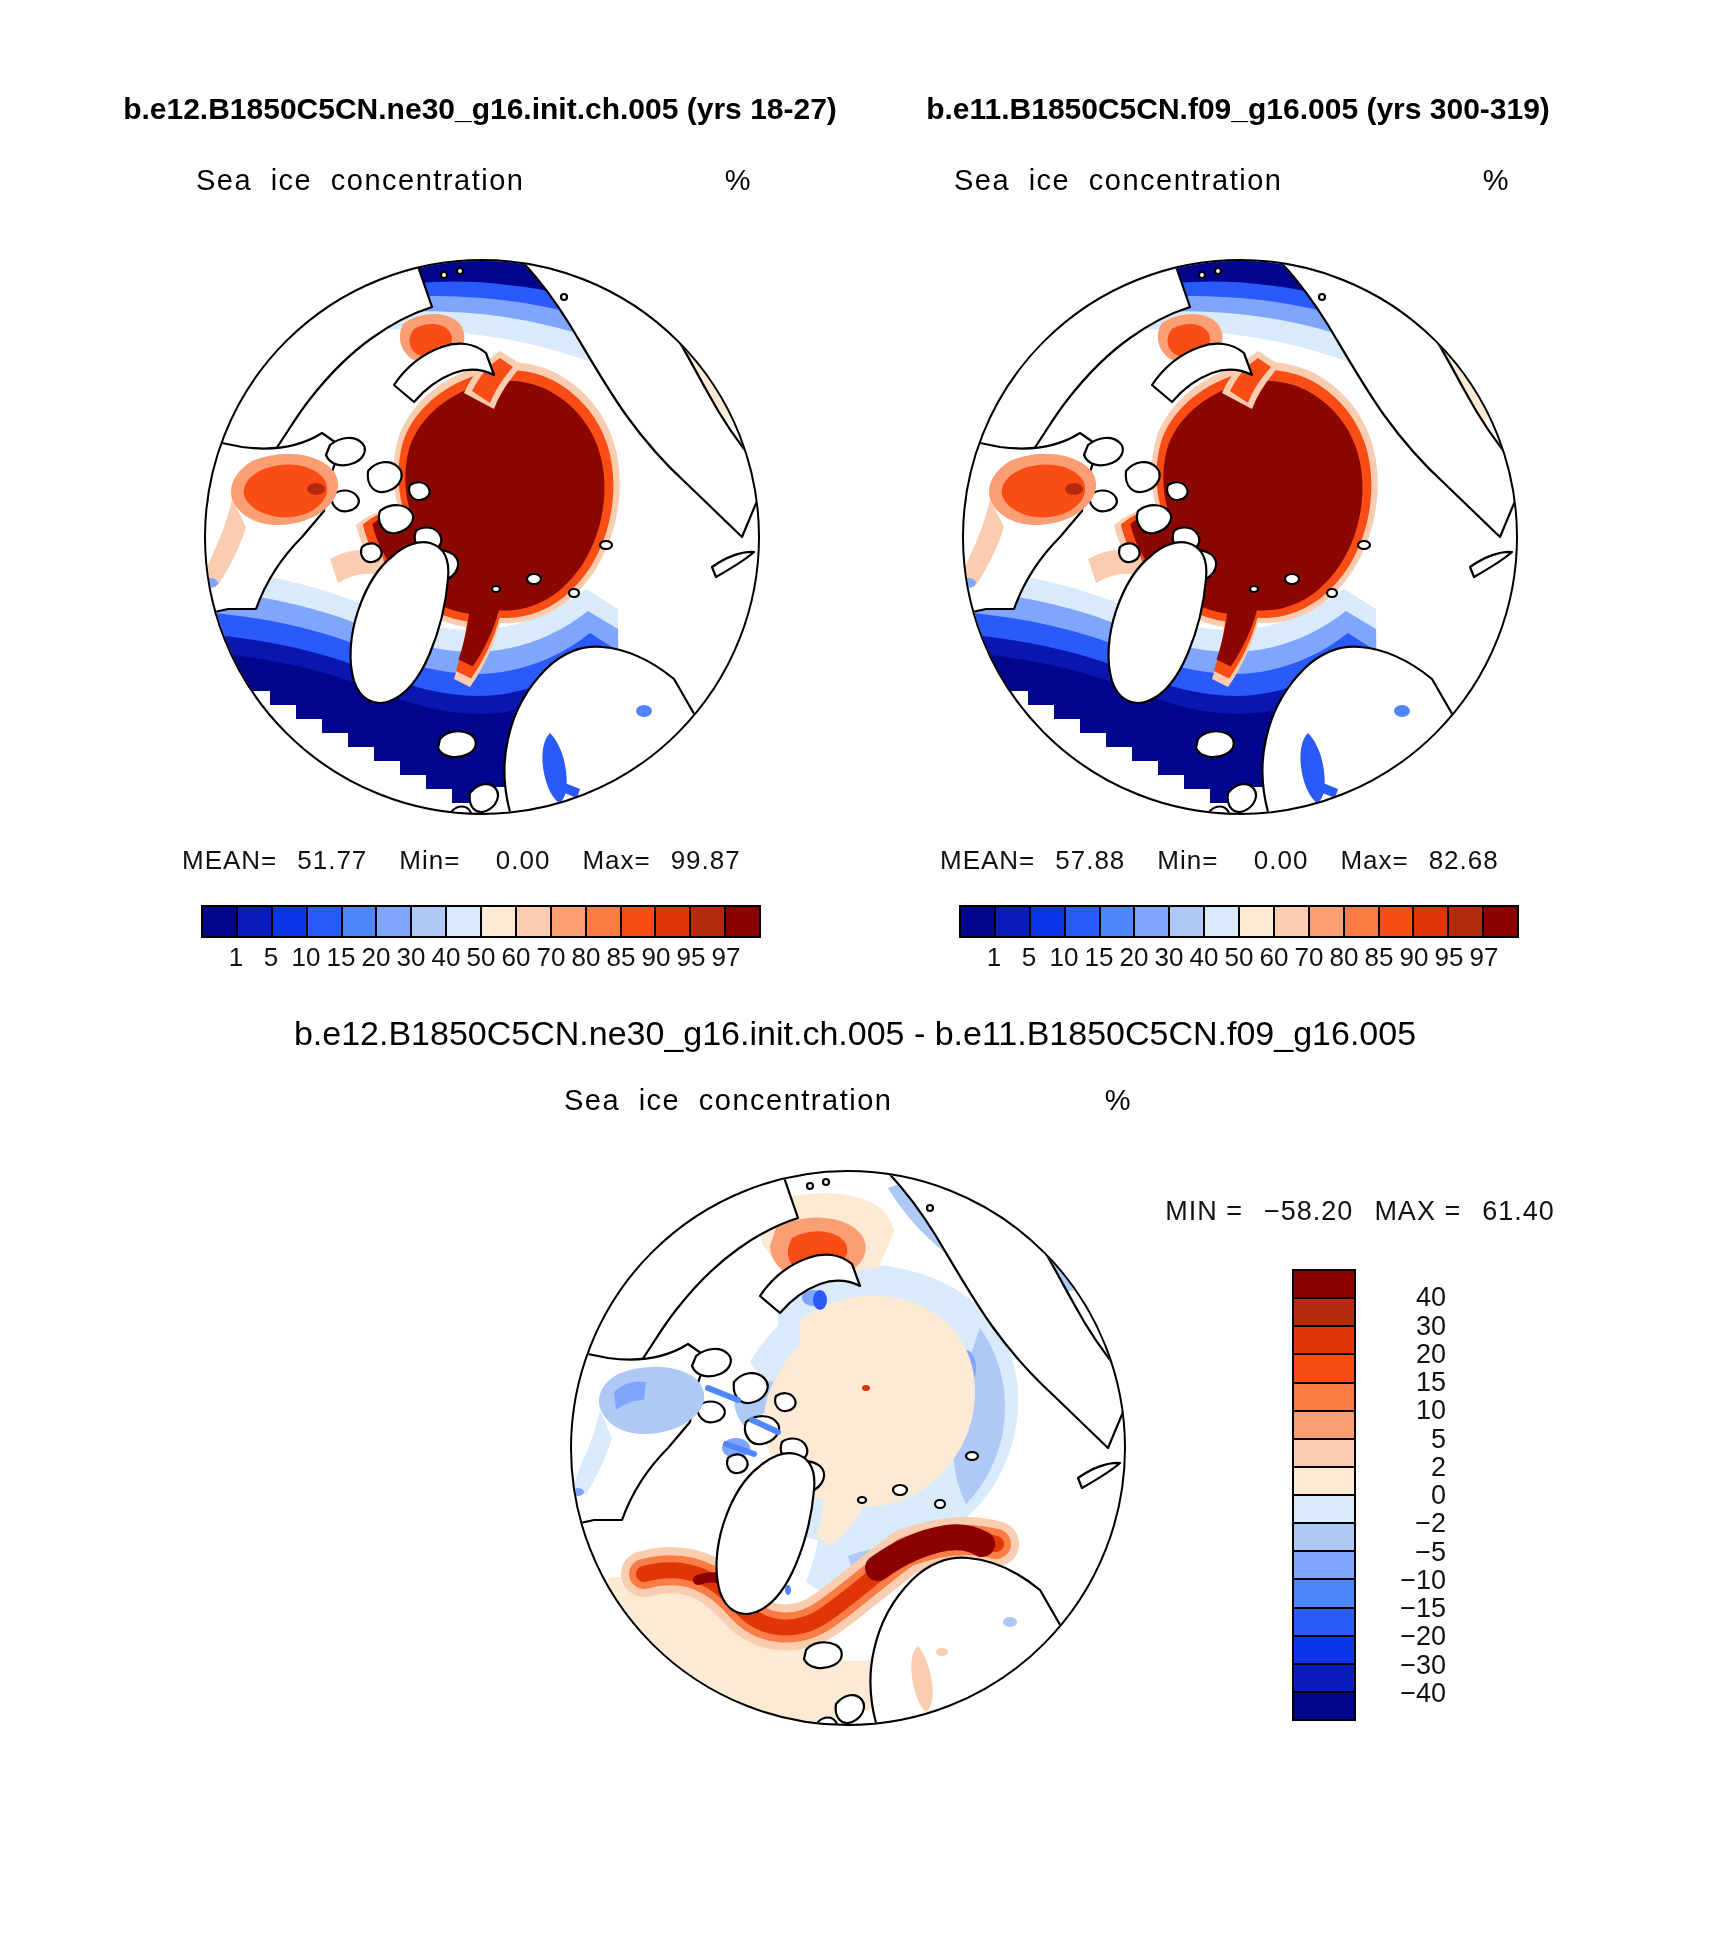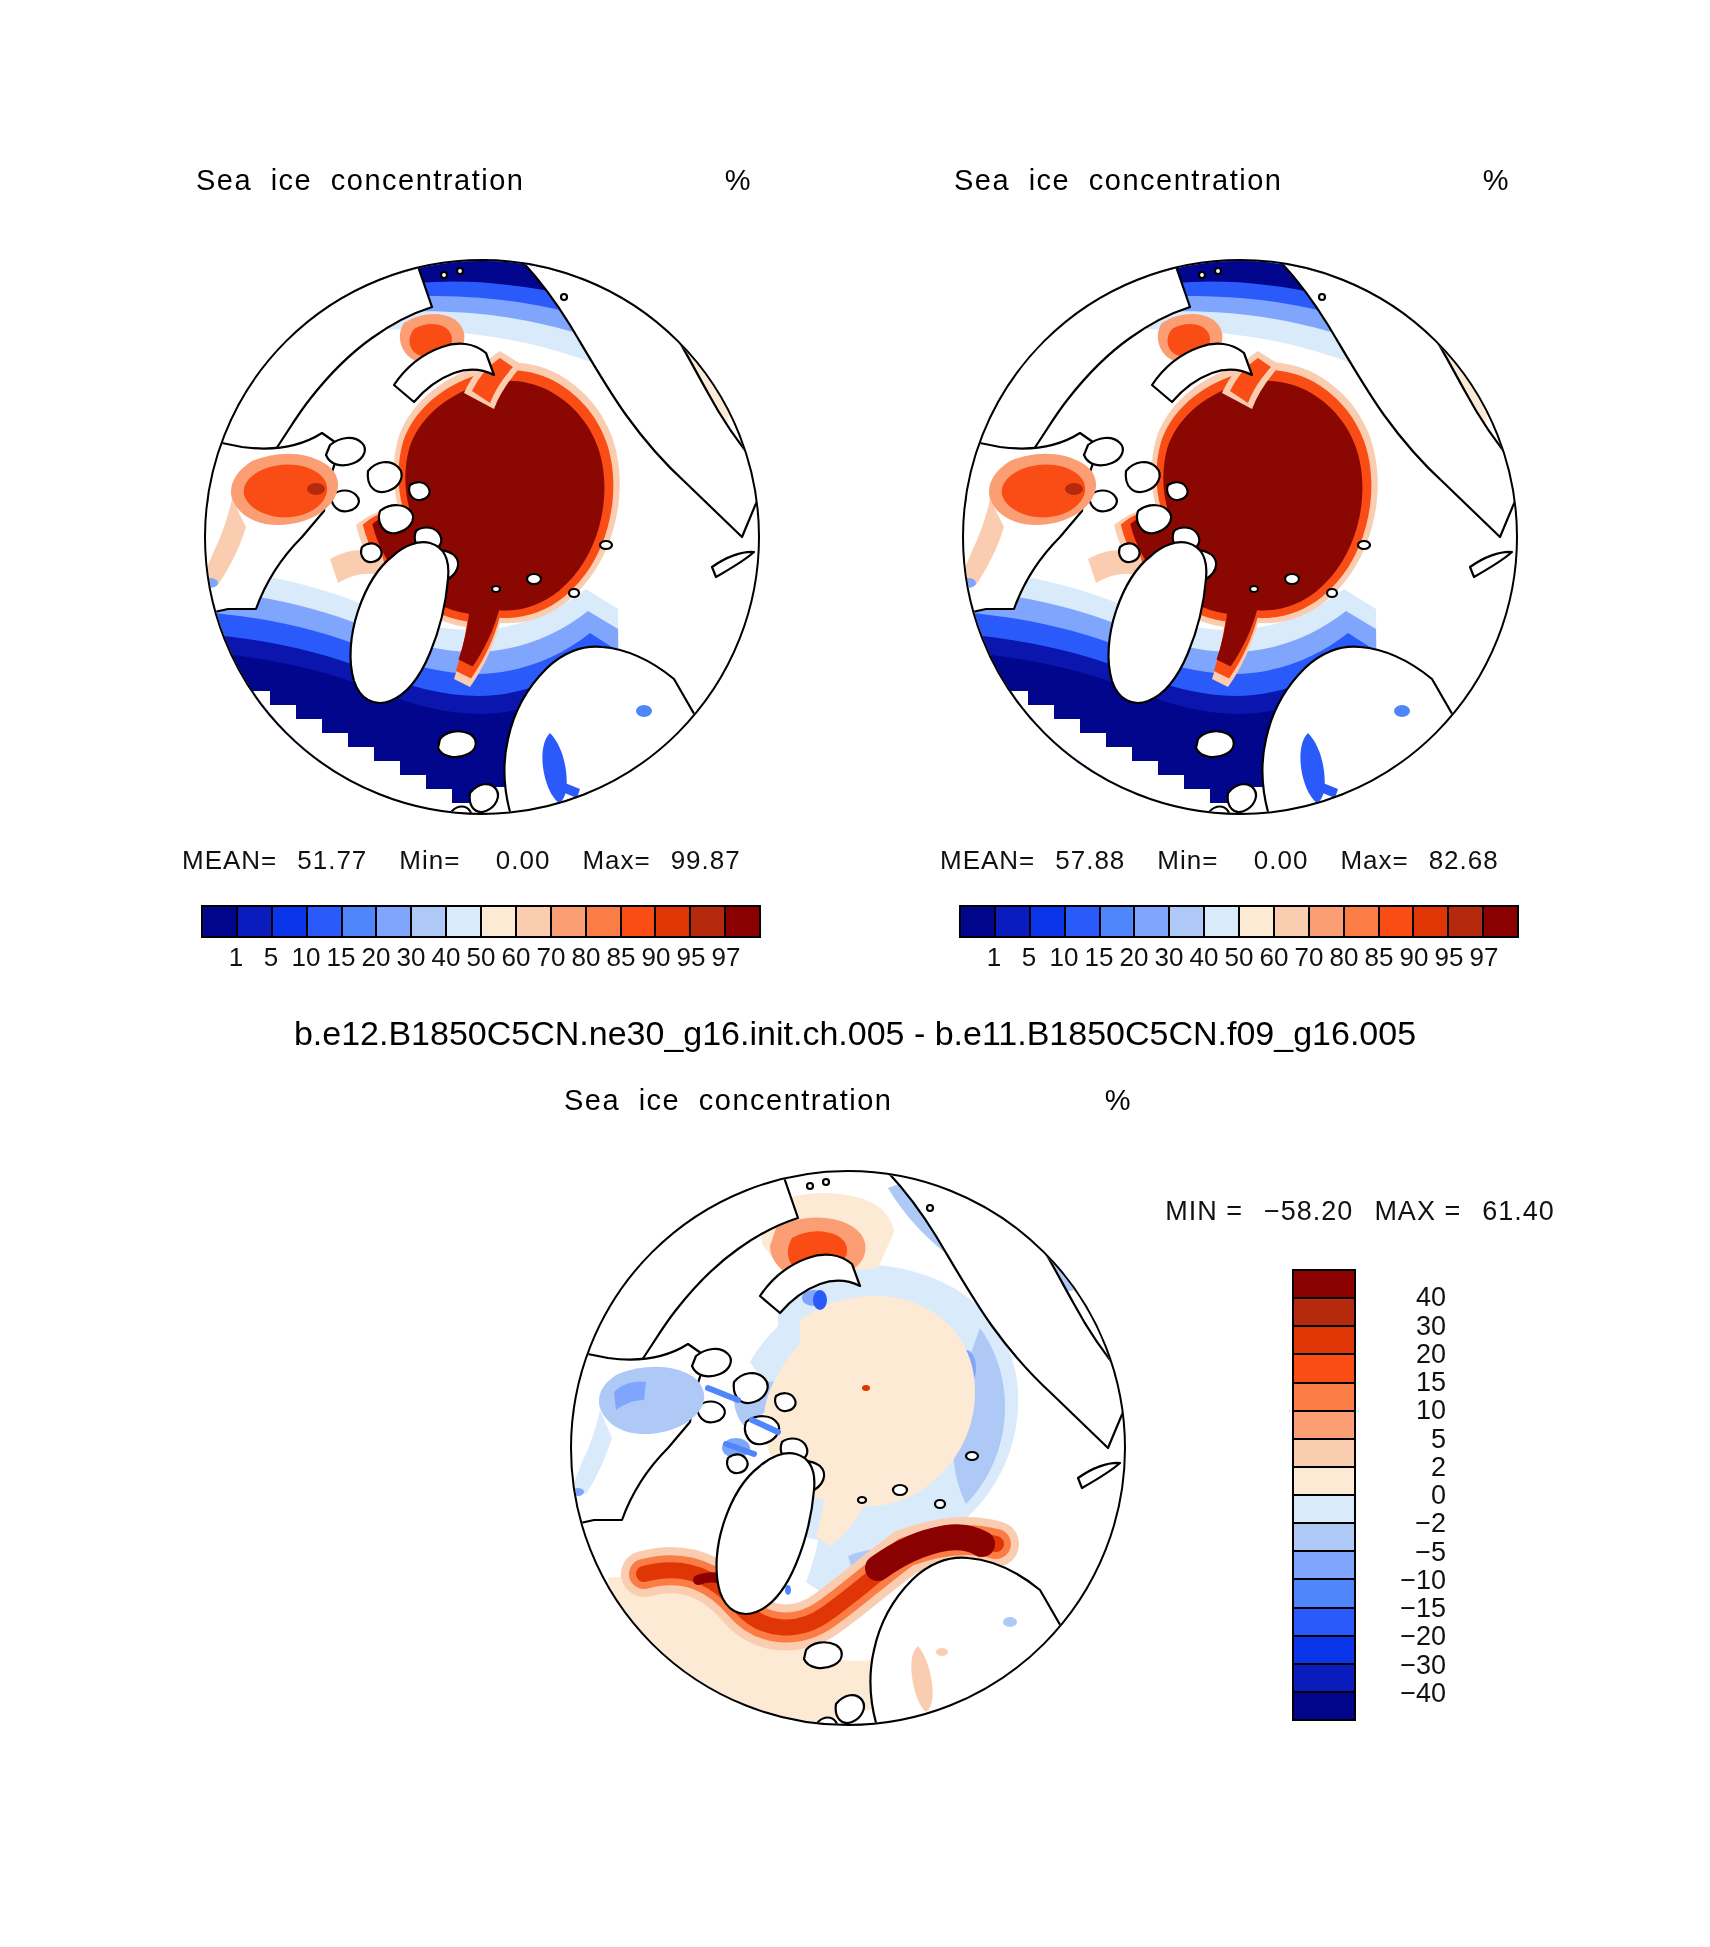--- a/index.html
+++ b/index.html
@@ -162,20 +162,22 @@
         <ellipse fill="#FBCDB0" cx="394" cy="504" rx="6" ry="4"></ellipse>
         <ellipse fill="#AFC9F6" cx="462" cy="474" rx="7" ry="5"></ellipse>
         <path fill="none" stroke="#4F86FB" stroke-width="6" stroke-linecap="round" d="M160 240 L190 252"></path>
         <path fill="none" stroke="#4F86FB" stroke-width="6" stroke-linecap="round" d="M204 272 L230 284"></path>
         <path fill="none" stroke="#4F86FB" stroke-width="6" stroke-linecap="round" d="M178 296 L206 306"></path>
       </g>
     </defs>
   </svg>
 
 
+  <div class="subtitle sub-left">b.e12.B1850C5CN.ne30_g16.init.ch.005 (yrs 18-27)</div>
+  <div class="subtitle sub-right">b.e11.B1850C5CN.f09_g16.005 (yrs 300-319)</div>
 
   <div class="fieldrow fl-left">
     <span>Sea ice concentration</span>
     <span>%</span>
   </div>
   <div class="fieldrow fl-right">
     <span>Sea ice concentration</span>
     <span>%</span>
   </div>
 

